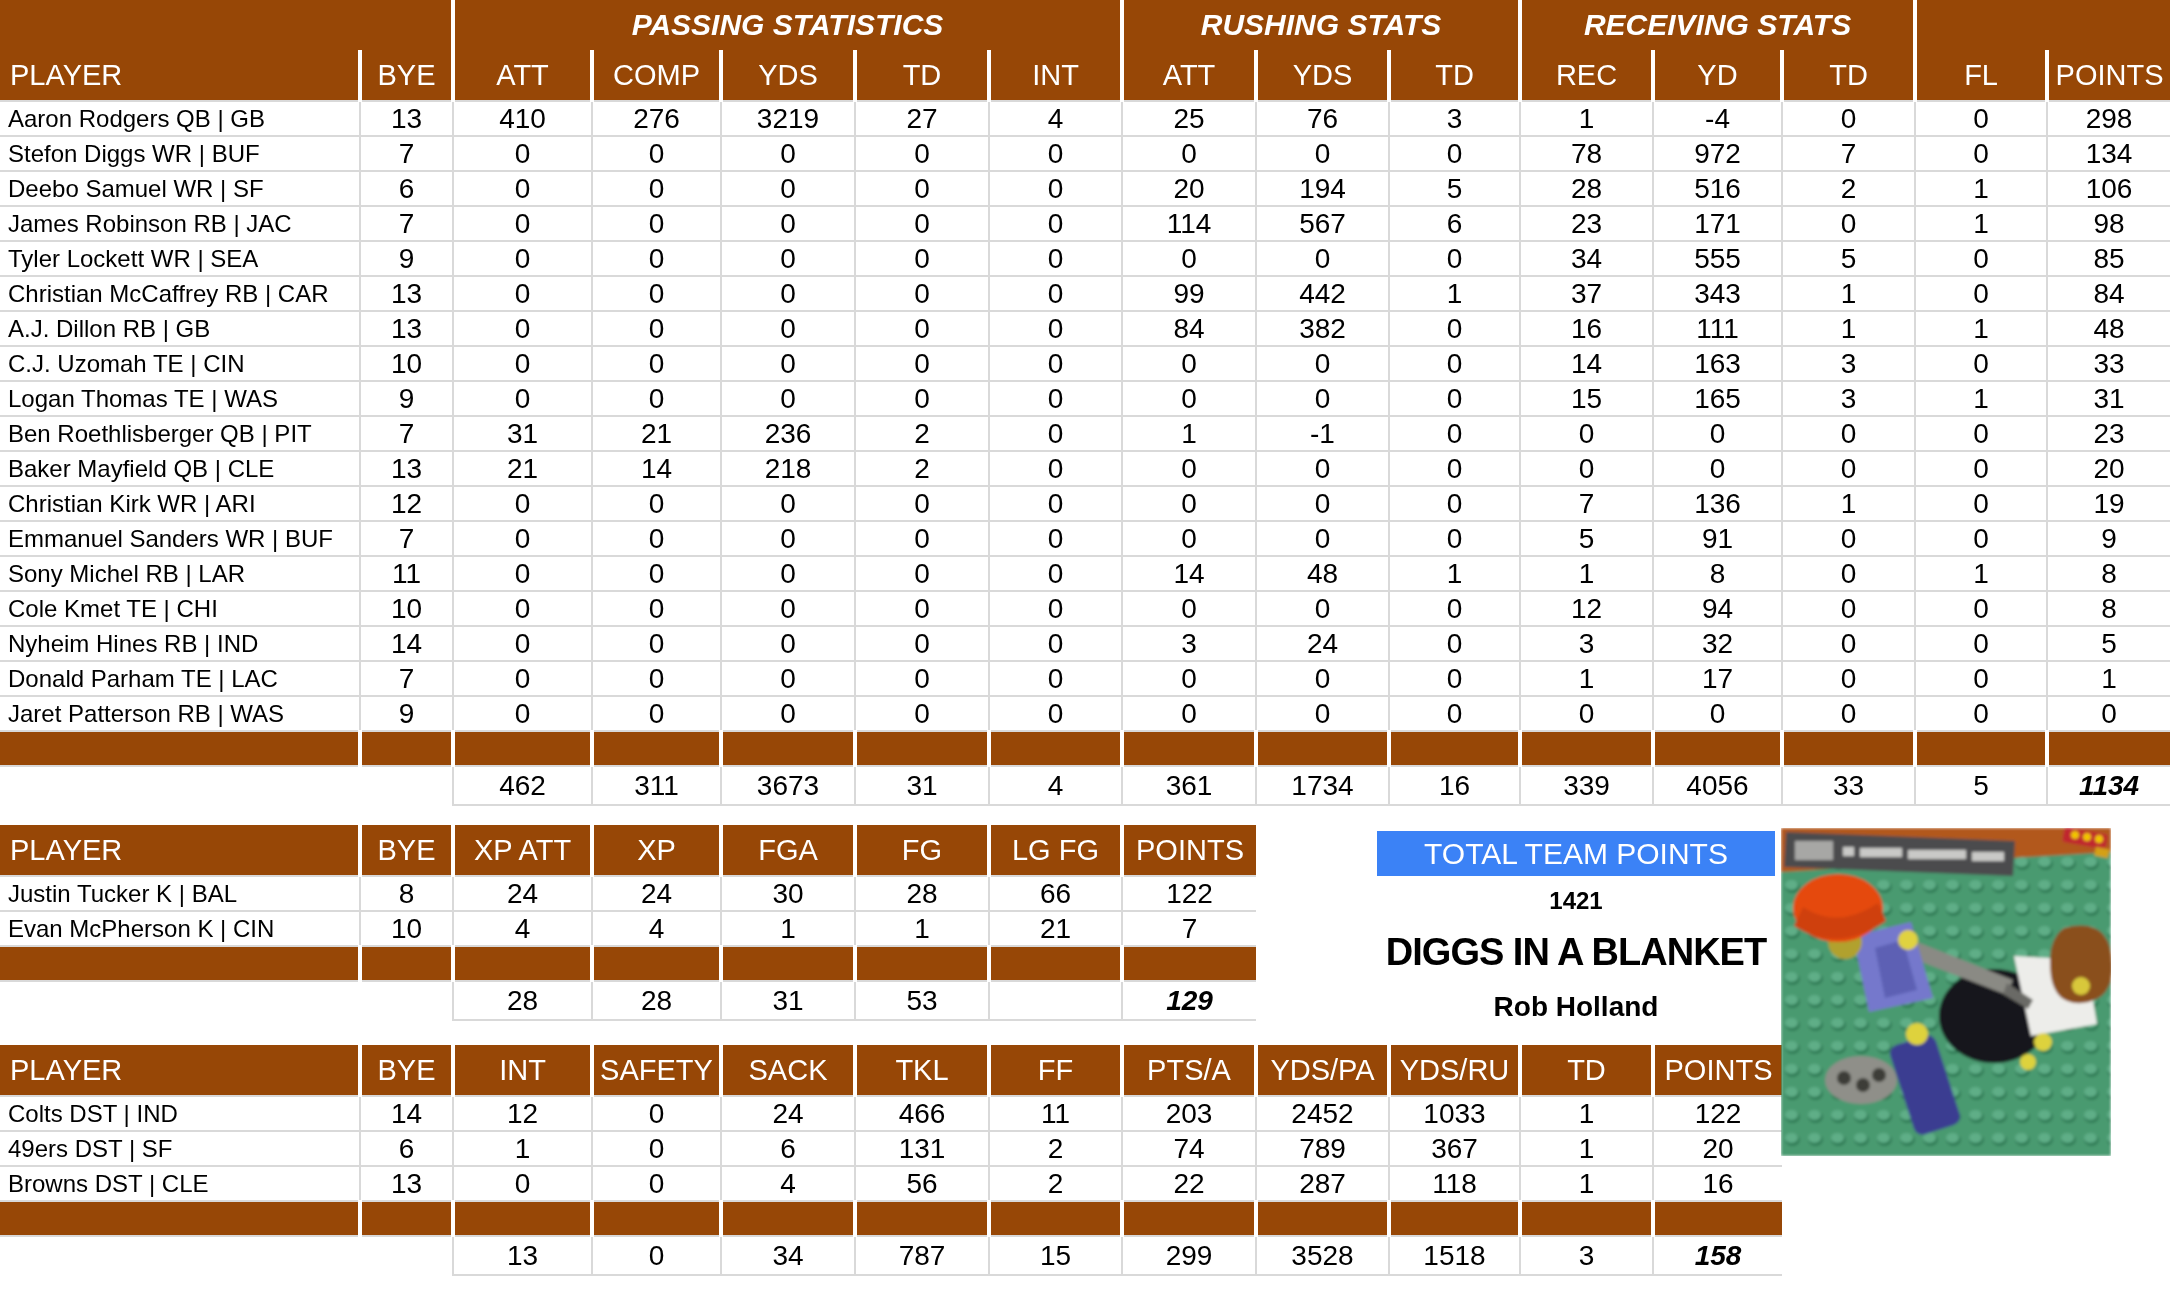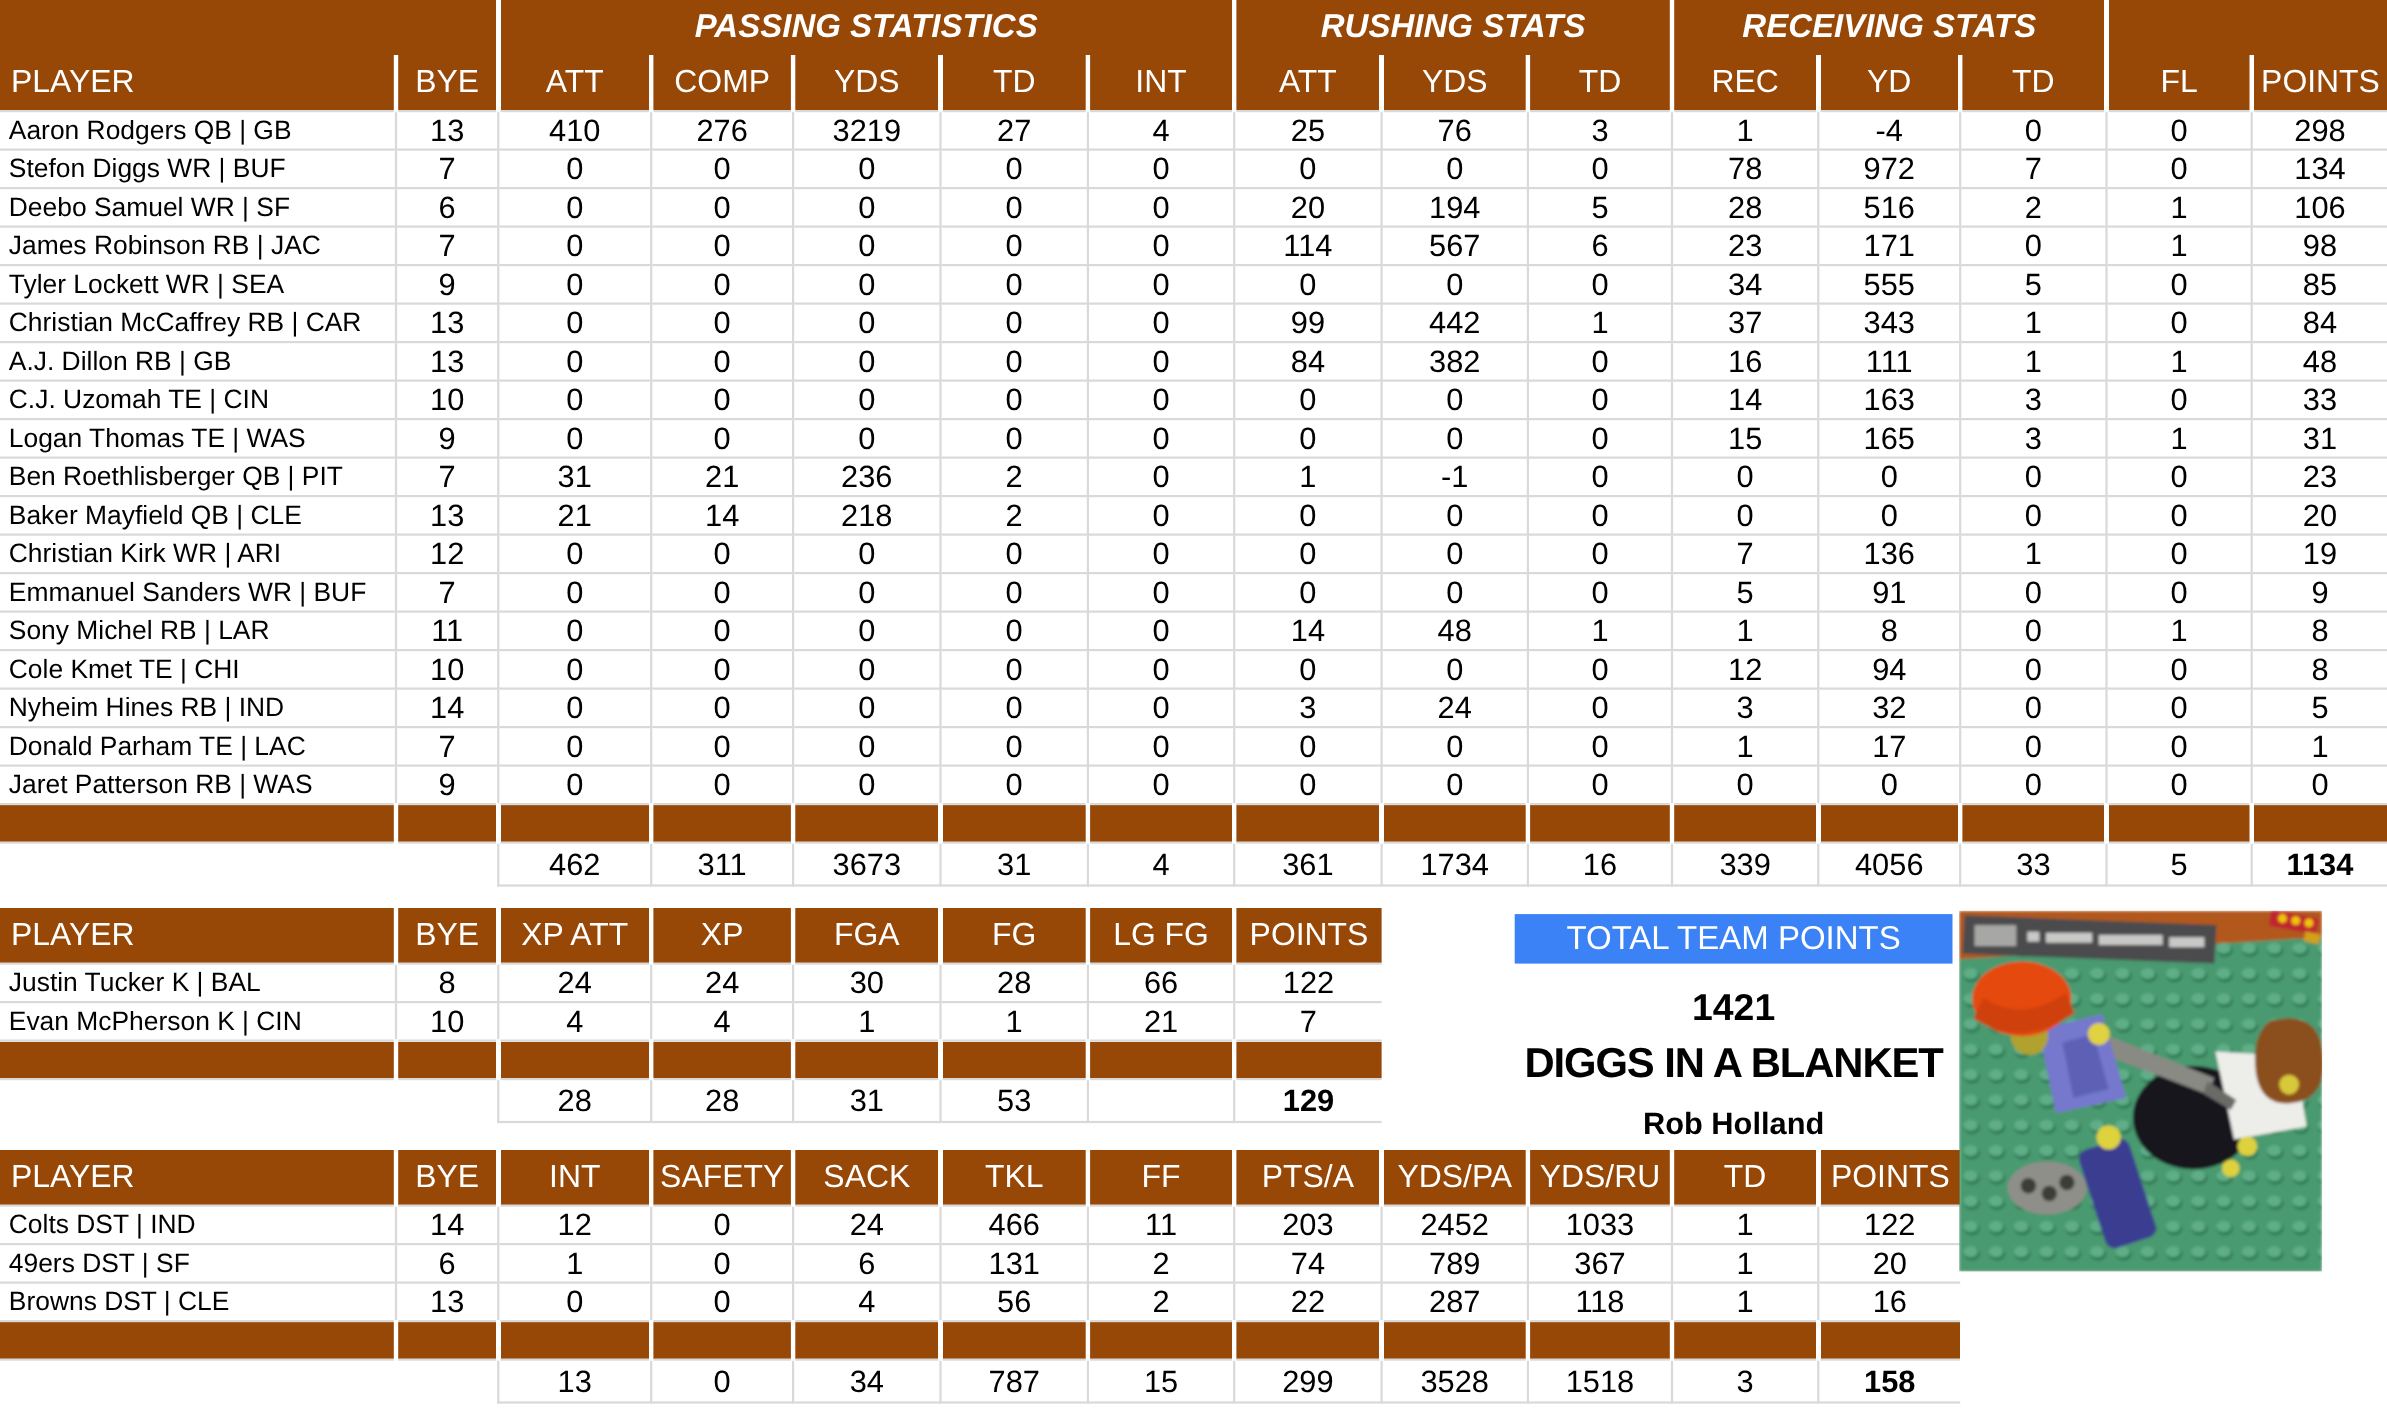--- a/index.html
+++ b/index.html
@@ -38,31 +38,31 @@
     border-top:2px solid #D9D9D9;border-bottom:2px solid #D9D9D9;
   }
   tr.sep td:first-child{border-left:none;}
   tr.sep td:last-child{border-right:none;}
   
   tr.tot td{
     height:37px;font-size:28px;text-align:center;
     border:2px solid #D9D9D9;
   }
   tr.tot td.blank{border:none;}
-  tr.tot td:last-child{font-weight:bold;border-right:none;}
+  tr.tot td:last-child{font-weight:bold;border-right:none;font-style:italic;}
   #main-table{top:0;width:2170px;}
   #kicker-table{top:825px;width:1256px;}
   #dst-table{top:1045px;width:1782px;}
   
   #team-summary{position:absolute;left:1377px;top:831px;width:398px;text-align:center;}
   .tp-bar{
     background:#3b82f6;color:#fff;height:45px;line-height:45px;
     font-size:30px;font-weight:normal;
   }
-  .tp-total{margin-top:23px;font-size:34px;font-weight:bold;line-height:34px;}
+  .tp-total{margin-top:8px;font-size:24px;font-weight:bold;line-height:34px;}
   .tp-name{margin-top:14px;font-size:38px;font-weight:bold;letter-spacing:-1px;line-height:40px;}
   .tp-owner{margin-top:20px;font-size:28px;font-weight:bold;line-height:30px;}
   
   #team-photo{position:absolute;left:1781px;top:828px;width:330px;height:328px;}
 </style>
 </head>
 <body>
 
 <table id="main-table">
   <colgroup>

